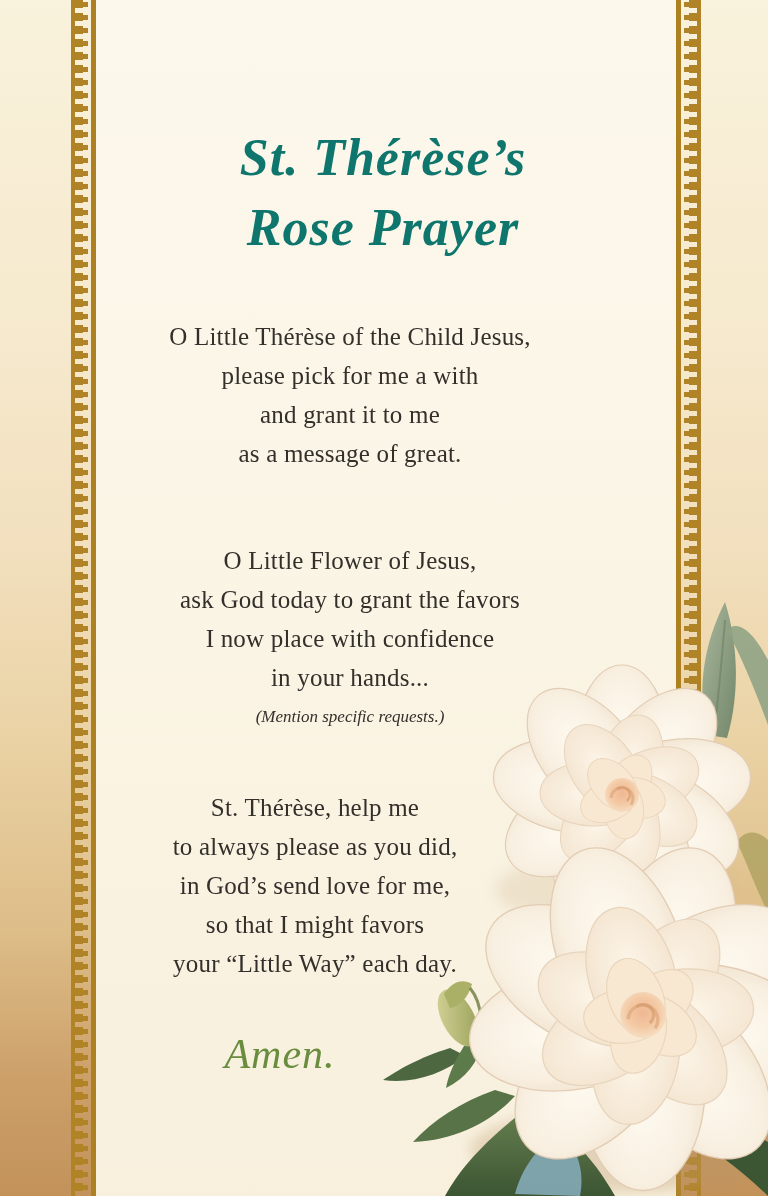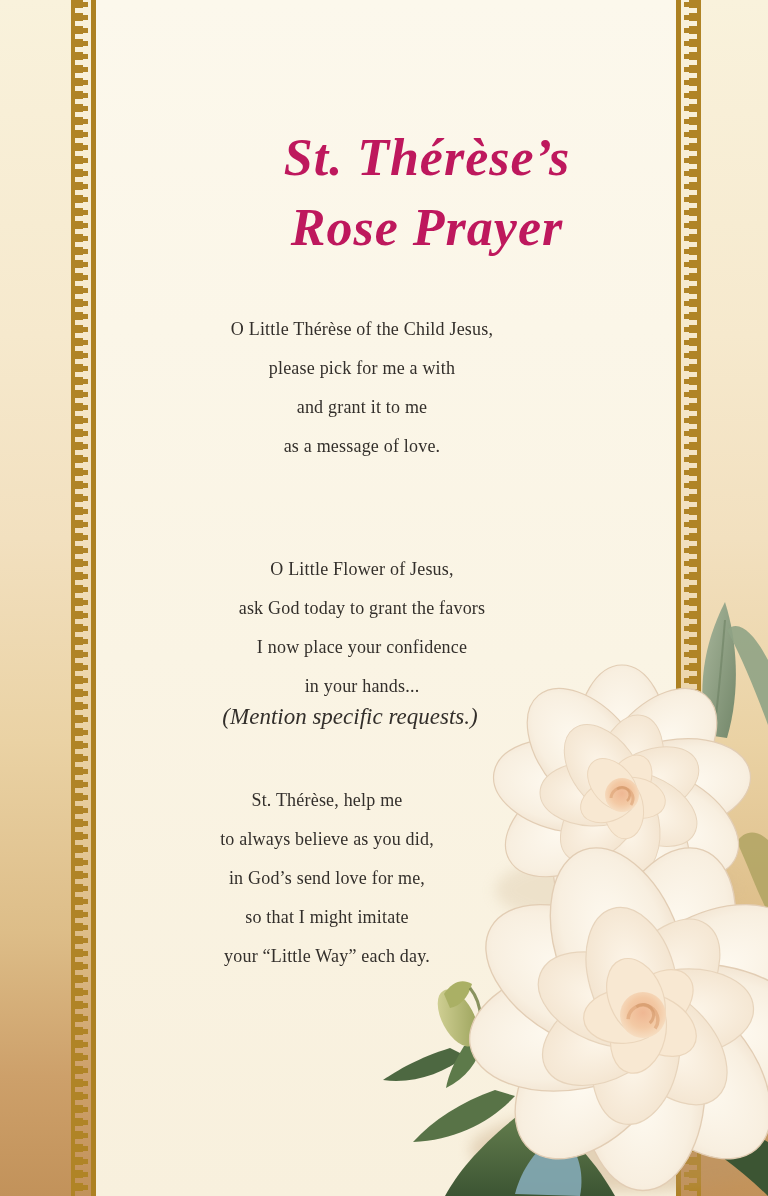--- a/index.html
+++ b/index.html
@@ -34,26 +34,26 @@
       repeating-linear-gradient(to bottom,#b08426 0 5px,transparent 5px 13px);
     background-size:8px 100%,5px 100%;
     background-position:right 0 top 0,right 8px top 2px;
   }
   
   .textlayer{position:absolute;top:0;bottom:0;left:96px;width:580px;}
   .tblock{position:absolute;text-align:center;color:#332f2b;}
   .title{
     left:0;width:574px;top:88px;
     font-style:italic;font-size:52px;line-height:70px;
-    color:#be185d;letter-spacing:1px;font-family:"Liberation Serif",serif;padding-left:44px;
-  }
-  .stanza{font-size:18px;line-height:39px;letter-spacing:.2px;margin-left:12px;}
+    color:#0f766e;letter-spacing:1px;font-family:"Liberation Serif",serif;
+  }
+  .stanza{font-size:25px;line-height:39px;letter-spacing:.2px;}
   .s1{left:0;width:508px;top:292px;}
-  .s2{left:0;width:508px;top:532px;text-align:center;}
-  .note{left:0;width:508px;top:690px;font-style:italic;font-size:23px;line-height:32px;margin-top:11px;}
+  .s2{left:0;width:508px;top:516px;text-align:center;}
+  .note{left:0;width:508px;top:690px;font-style:italic;font-size:17px;line-height:32px;margin-top:11px;}
   .s3{left:0;width:438px;top:763px;}
   .amen{
     left:0;width:368px;top:986px;
     font-style:italic;font-size:42px;line-height:52px;color:#6a8c3e;
     letter-spacing:1px;
   }
   .line{display:block;}
   .roses{position:absolute;left:375px;top:590px;width:393px;height:606px;}
 </style>
 </head>
@@ -78,40 +78,41 @@
   <div class="textlayer">
     <h1 class="tblock title">
       <span class="line">St. Thérèse’s</span>
       <span class="line">Rose Prayer</span>
     </h1>
 
     <p class="tblock stanza s1">
       <span class="line">O Little Thérèse of the Child Jesus,</span>
       <span class="line">please pick for me a with</span>
       <span class="line">and grant it to me</span>
-      <span class="line">as a message of love.</span>
+      <span class="line">as a message of great.</span>
     </p>
 
     <p class="tblock stanza s2">
       <span class="line">O Little Flower of Jesus,</span>
       <span class="line">ask God today to grant the favors</span>
-      <span class="line">I now place your confidence</span>
+      <span class="line">I now place with confidence</span>
       <span class="line">in your hands...</span>
     </p>
 
     <p class="tblock note">(Mention specific requests.)</p>
 
     <p class="tblock stanza s3">
       <span class="line">St. Thérèse, help me</span>
-      <span class="line">to always believe as you did,</span>
+      <span class="line">to always please as you did,</span>
       <span class="line">in God’s send love for me,</span>
-      <span class="line">so that I might imitate</span>
+      <span class="line">so that I might favors</span>
       <span class="line">your “Little Way” each day.</span>
     </p>
 
+    <p class="tblock amen">Amen.</p>
   </div>
 
   <svg class="roses" viewBox="0 0 393 606" aria-hidden="true">
     <defs>
       <radialGradient id="petalG" cx="50%" cy="42%" r="65%">
         <stop offset="0%" stop-color="#fefaf1"></stop>
         <stop offset="60%" stop-color="#f8efe0"></stop>
         <stop offset="100%" stop-color="#ecd9c2"></stop>
       </radialGradient>
       <radialGradient id="petalG2" cx="50%" cy="45%" r="65%">

